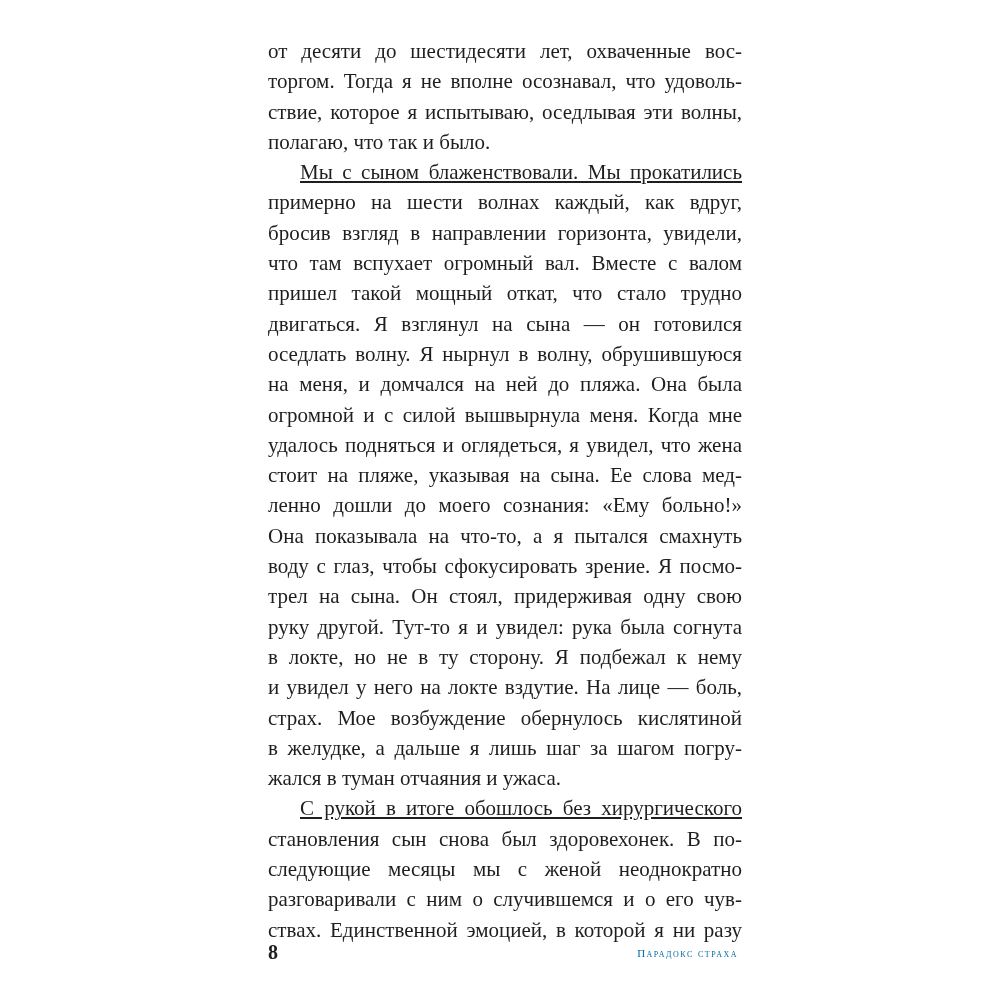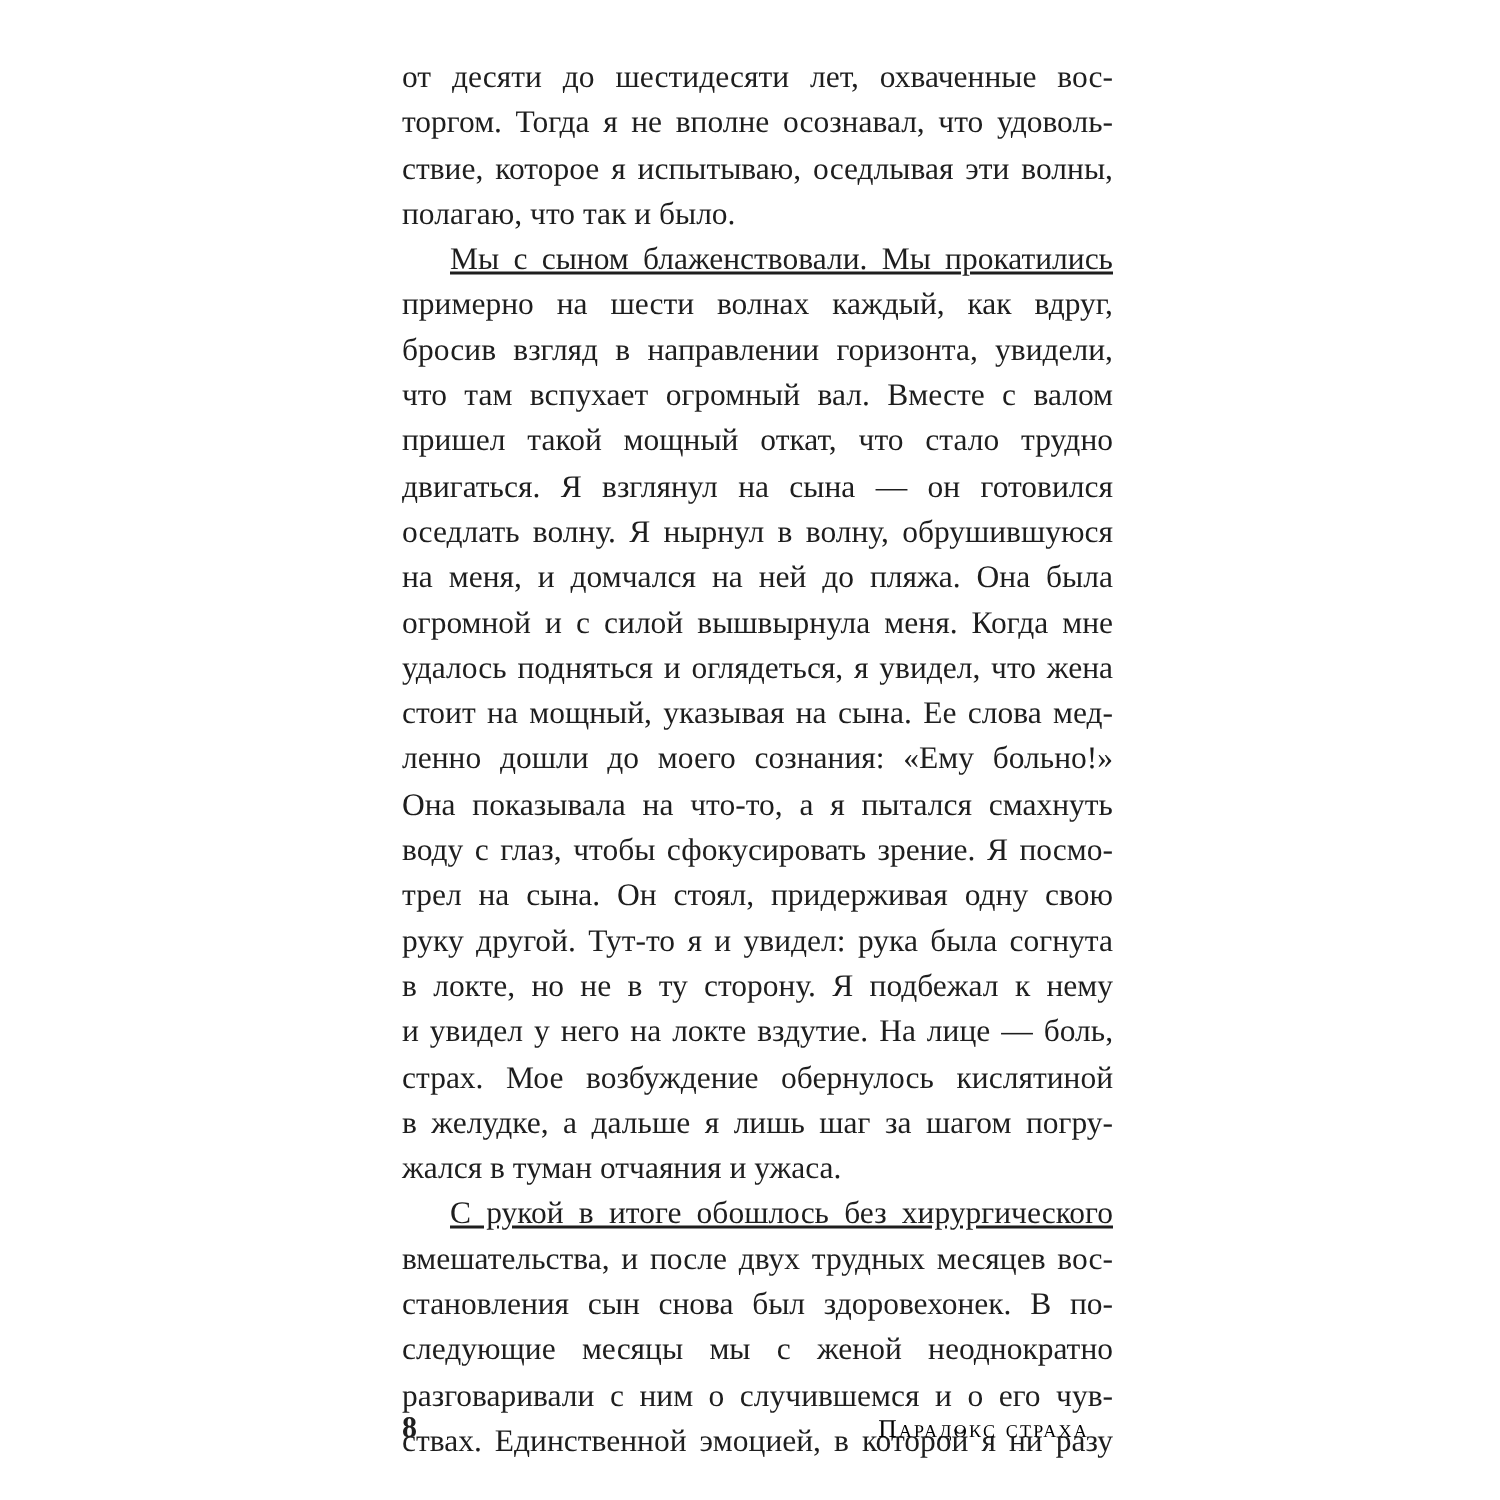--- a/index.html
+++ b/index.html
@@ -38,59 +38,58 @@
   }
   .page-number {
     position: absolute;
     left: 0; top: 0;
     font-size: 20px;
     font-weight: bold;
     line-height: 24px;
   }
   .running-title {
     position: absolute;
-    right: 16px; top: 3px;
-    font-size: 17px;
+    right: 4px; top: 3px;
+    font-size: 11px;
     letter-spacing: 1.5px;
     font-variant: small-caps;
     line-height: 20px;
-    color: #000000;
+    color: #0369a1;
   }
 </style>
 </head>
 <body>
 
 <div class="page" id="page-body">
     <div class="line">от десяти до шестидесяти лет, охваченные вос-</div>
     <div class="line">торгом. Тогда я не вполне осознавал, что удоволь-</div>
     <div class="line">ствие, которое я испытываю, оседлывая эти волны,</div>
     <div class="line last">полагаю, что так и было.</div>
     <div class="line indent">Мы с сыном блаженствовали. Мы прокатились</div>
     <div class="line">примерно на шести волнах каждый, как вдруг,</div>
     <div class="line">бросив взгляд в направлении горизонта, увидели,</div>
     <div class="line">что там вспухает огромный вал. Вместе с валом</div>
     <div class="line">пришел такой мощный откат, что стало трудно</div>
     <div class="line">двигаться. Я взглянул на сына — он готовился</div>
     <div class="line">оседлать волну. Я нырнул в волну, обрушившуюся</div>
     <div class="line">на меня, и домчался на ней до пляжа. Она была</div>
     <div class="line">огромной и с силой вышвырнула меня. Когда мне</div>
     <div class="line">удалось подняться и оглядеться, я увидел, что жена</div>
-    <div class="line">стоит на мощный, указывая на сына. Ее слова мед-</div>
+    <div class="line">стоит на пляже, указывая на сына. Ее слова мед-</div>
     <div class="line">ленно дошли до моего сознания: «Ему больно!»</div>
     <div class="line">Она показывала на что-то, а я пытался смахнуть</div>
     <div class="line">воду с глаз, чтобы сфокусировать зрение. Я посмо-</div>
     <div class="line">трел на сына. Он стоял, придерживая одну свою</div>
     <div class="line">руку другой. Тут-то я и увидел: рука была согнута</div>
     <div class="line">в локте, но не в ту сторону. Я подбежал к нему</div>
     <div class="line">и увидел у него на локте вздутие. На лице — боль,</div>
     <div class="line">страх. Мое возбуждение обернулось кислятиной</div>
     <div class="line">в желудке, а дальше я лишь шаг за шагом погру-</div>
     <div class="line last">жался в туман отчаяния и ужаса.</div>
     <div class="line indent">С рукой в итоге обошлось без хирургического</div>
-    <div class="line">вмешательства, и после двух трудных месяцев вос-</div>
     <div class="line">становления сын снова был здоровехонек. В по-</div>
     <div class="line">следующие месяцы мы с женой неоднократно</div>
     <div class="line">разговаривали с ним о случившемся и о его чув-</div>
     <div class="line">ствах. Единственной эмоцией, в которой я ни разу</div>
   </div>
 
 <div class="footer">
   <span class="page-number">8</span>
   <span class="running-title">Парадокс страха</span>
 </div>

